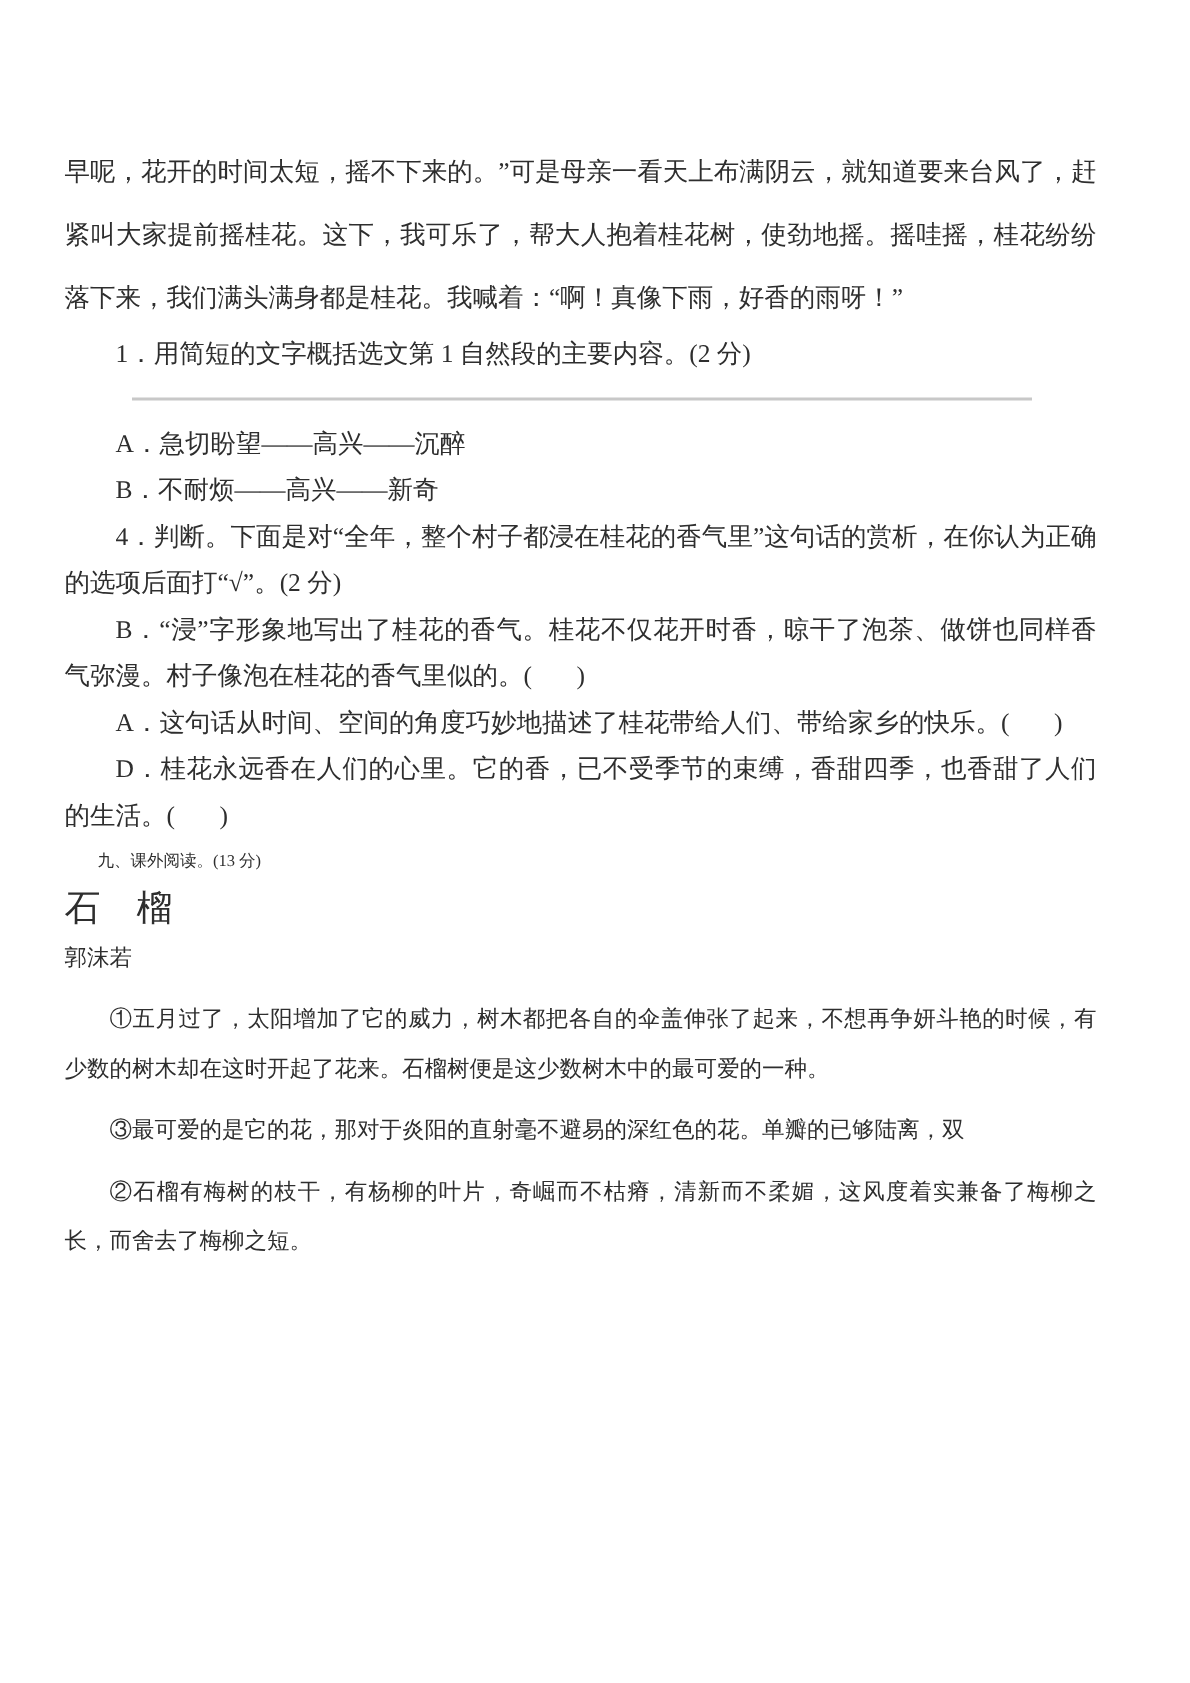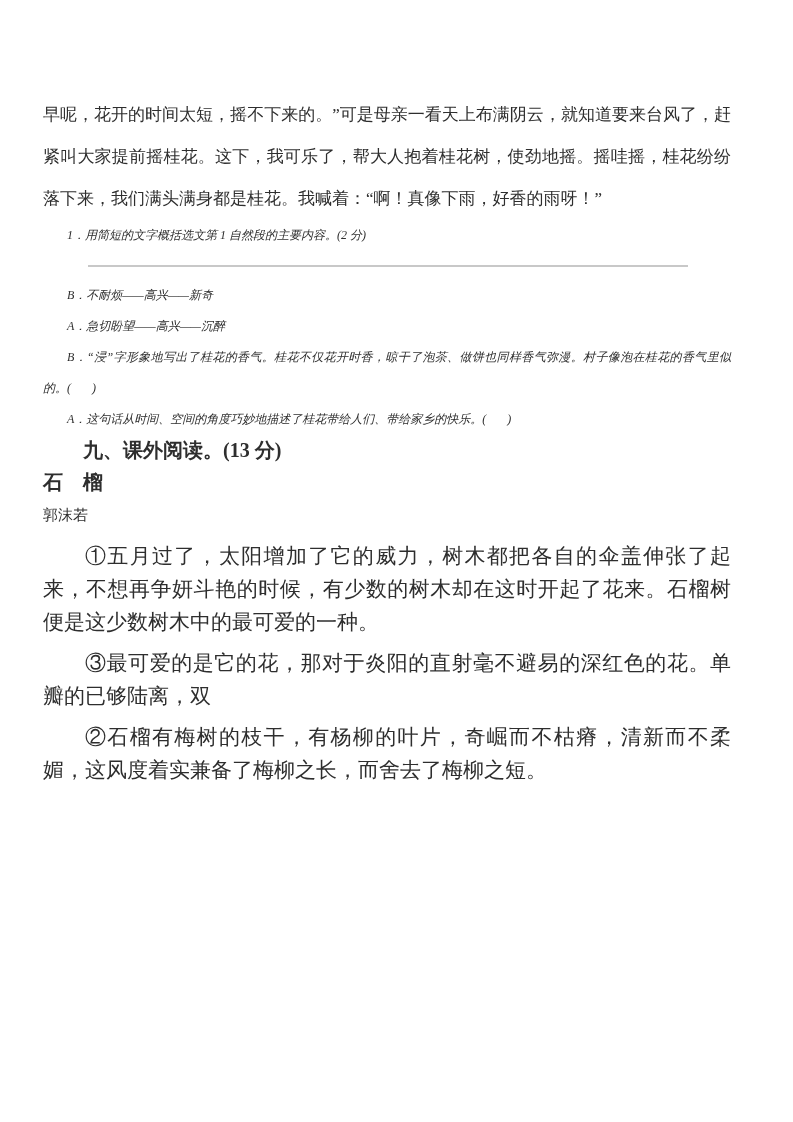--- a/index.html
+++ b/index.html
@@ -24,84 +24,85 @@
   
   .gh-p {
     font-size: 17px;
     line-height: 42px;
     text-indent: 2em;
   }
   .gh-p.no-indent { text-indent: 0; }
 
   
   .q {
-    font-size: 12px;
+    font-size: 17px;
     line-height: 31px;
     text-indent: 2em;
-    font-style: italic;
   }
 
   
   .answer-line {
     height: 0;
     border-bottom: 2px solid #c8c8c8;
     margin: 14px 43px 13px 45px;
   }
 
   
   .sec-heading {
-    font-size: 20px;
+    font-size: 11px;
     line-height: 31px;
     text-indent: 2em;
-    font-weight: bold;
+    font-weight: normal;
   }
 
   
   .essay-title {
-    font-size: 20px;
+    font-size: 24px;
     line-height: 33px;
-    font-weight: bold;
+    font-weight: normal;
     text-align: center;
     text-indent: 0;
   }
   .essay-author {
     font-size: 15px;
     line-height: 33px;
     text-align: center;
     text-indent: 0;
   }
 
   
   .shi-p {
-    font-size: 21px;
+    font-size: 15px;
     line-height: 33px;
     text-indent: 2em;
     margin-top: 8px !important;
   }
 </style>
 </head>
 <body>
 
 <div class="page">
 
   <section>
     <p class="gh-p no-indent">早呢，花开的时间太短，摇不下来的。”可是母亲一看天上布满阴云，就知道要来台风了，赶紧叫大家提前摇桂花。这下，我可乐了，帮大人抱着桂花树，使劲地摇。摇哇摇，桂花纷纷落下来，我们满头满身都是桂花。我喊着：“啊！真像下雨，好香的雨呀！”</p>
   </section>
 
   <section>
     <p class="q">1．用简短的文字概括选文第 1 自然段的主要内容。(2 分)</p>
 
     <div class="answer-line"></div>
 
 
+    <p class="q">A．急切盼望——高兴——沉醉</p>
     <p class="q">B．不耐烦——高兴——新奇</p>
-    <p class="q">A．急切盼望——高兴——沉醉</p>
 
+    <p class="q">4．判断。下面是对“全年，整个村子都浸在桂花的香气里”这句话的赏析，在你认为正确的选项后面打“√”。(2 分)</p>
     <p class="q">B．“浸”字形象地写出了桂花的香气。桂花不仅花开时香，晾干了泡茶、做饼也同样香气弥漫。村子像泡在桂花的香气里似的。(&nbsp;&nbsp;&nbsp;&nbsp;&nbsp;&nbsp;&nbsp;)</p>
     <p class="q">A．这句话从时间、空间的角度巧妙地描述了桂花带给人们、带给家乡的快乐。(&nbsp;&nbsp;&nbsp;&nbsp;&nbsp;&nbsp;&nbsp;)</p>
+    <p class="q">D．桂花永远香在人们的心里。它的香，已不受季节的束缚，香甜四季，也香甜了人们的生活。(&nbsp;&nbsp;&nbsp;&nbsp;&nbsp;&nbsp;&nbsp;)</p>
   </section>
 
   <section>
     <p class="sec-heading">九、课外阅读。(13 分)</p>
 
     <p class="essay-title">石　榴</p>
     <p class="essay-author">郭沫若</p>
 
     <p class="shi-p">①五月过了，太阳增加了它的威力，树木都把各自的伞盖伸张了起来，不想再争妍斗艳的时候，有少数的树木却在这时开起了花来。石榴树便是这少数树木中的最可爱的一种。</p>
     <p class="shi-p">③最可爱的是它的花，那对于炎阳的直射毫不避易的深红色的花。单瓣的已够陆离，双</p>

